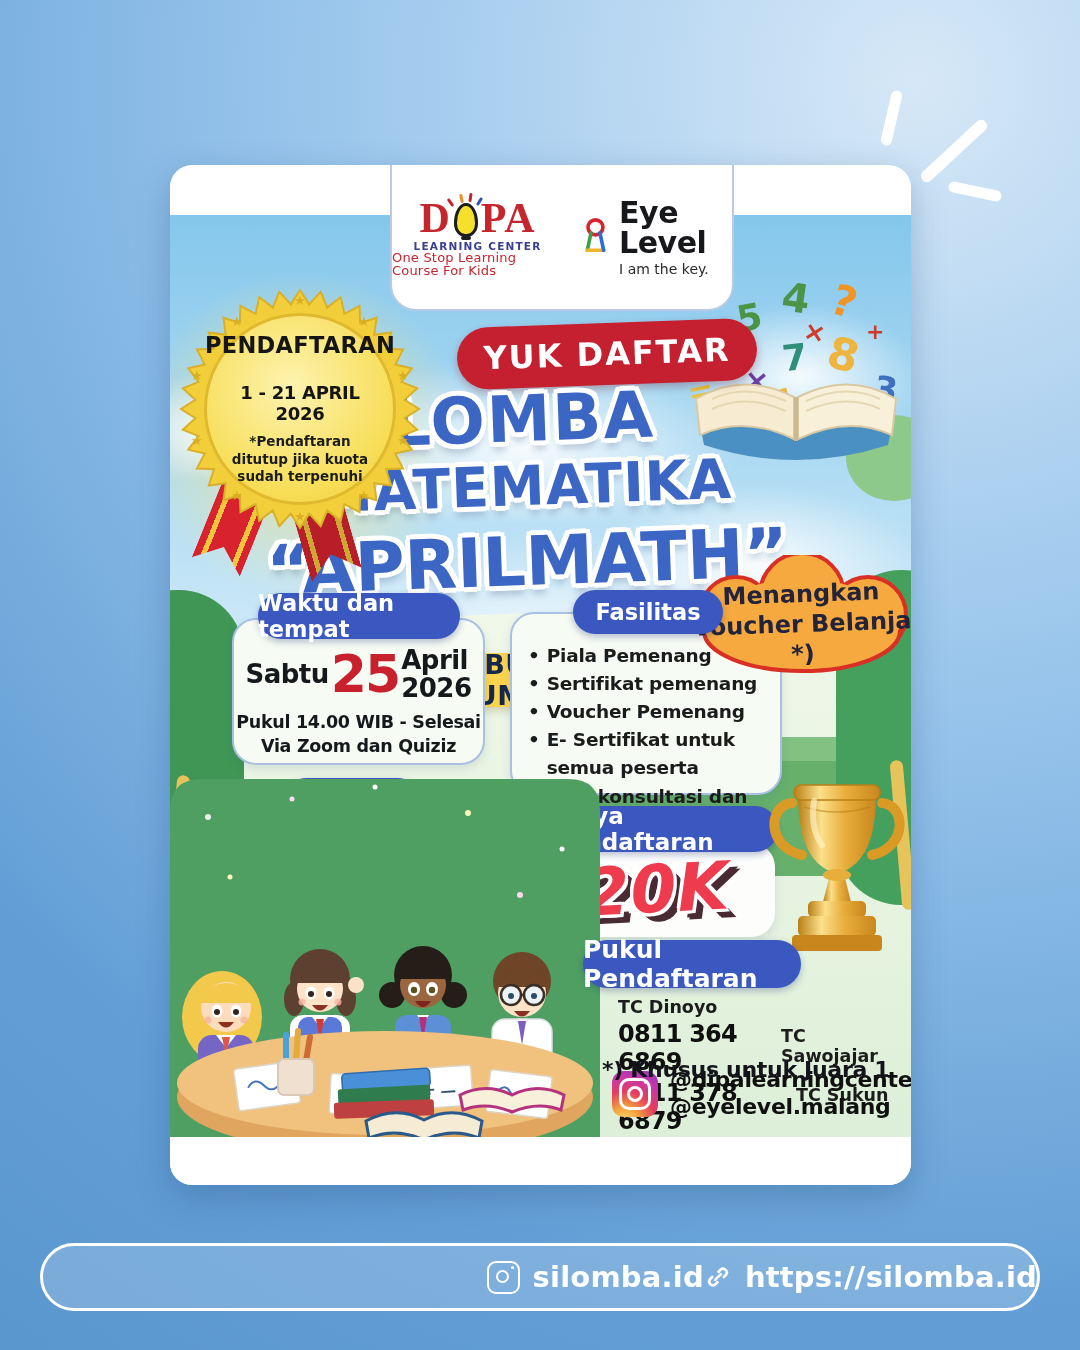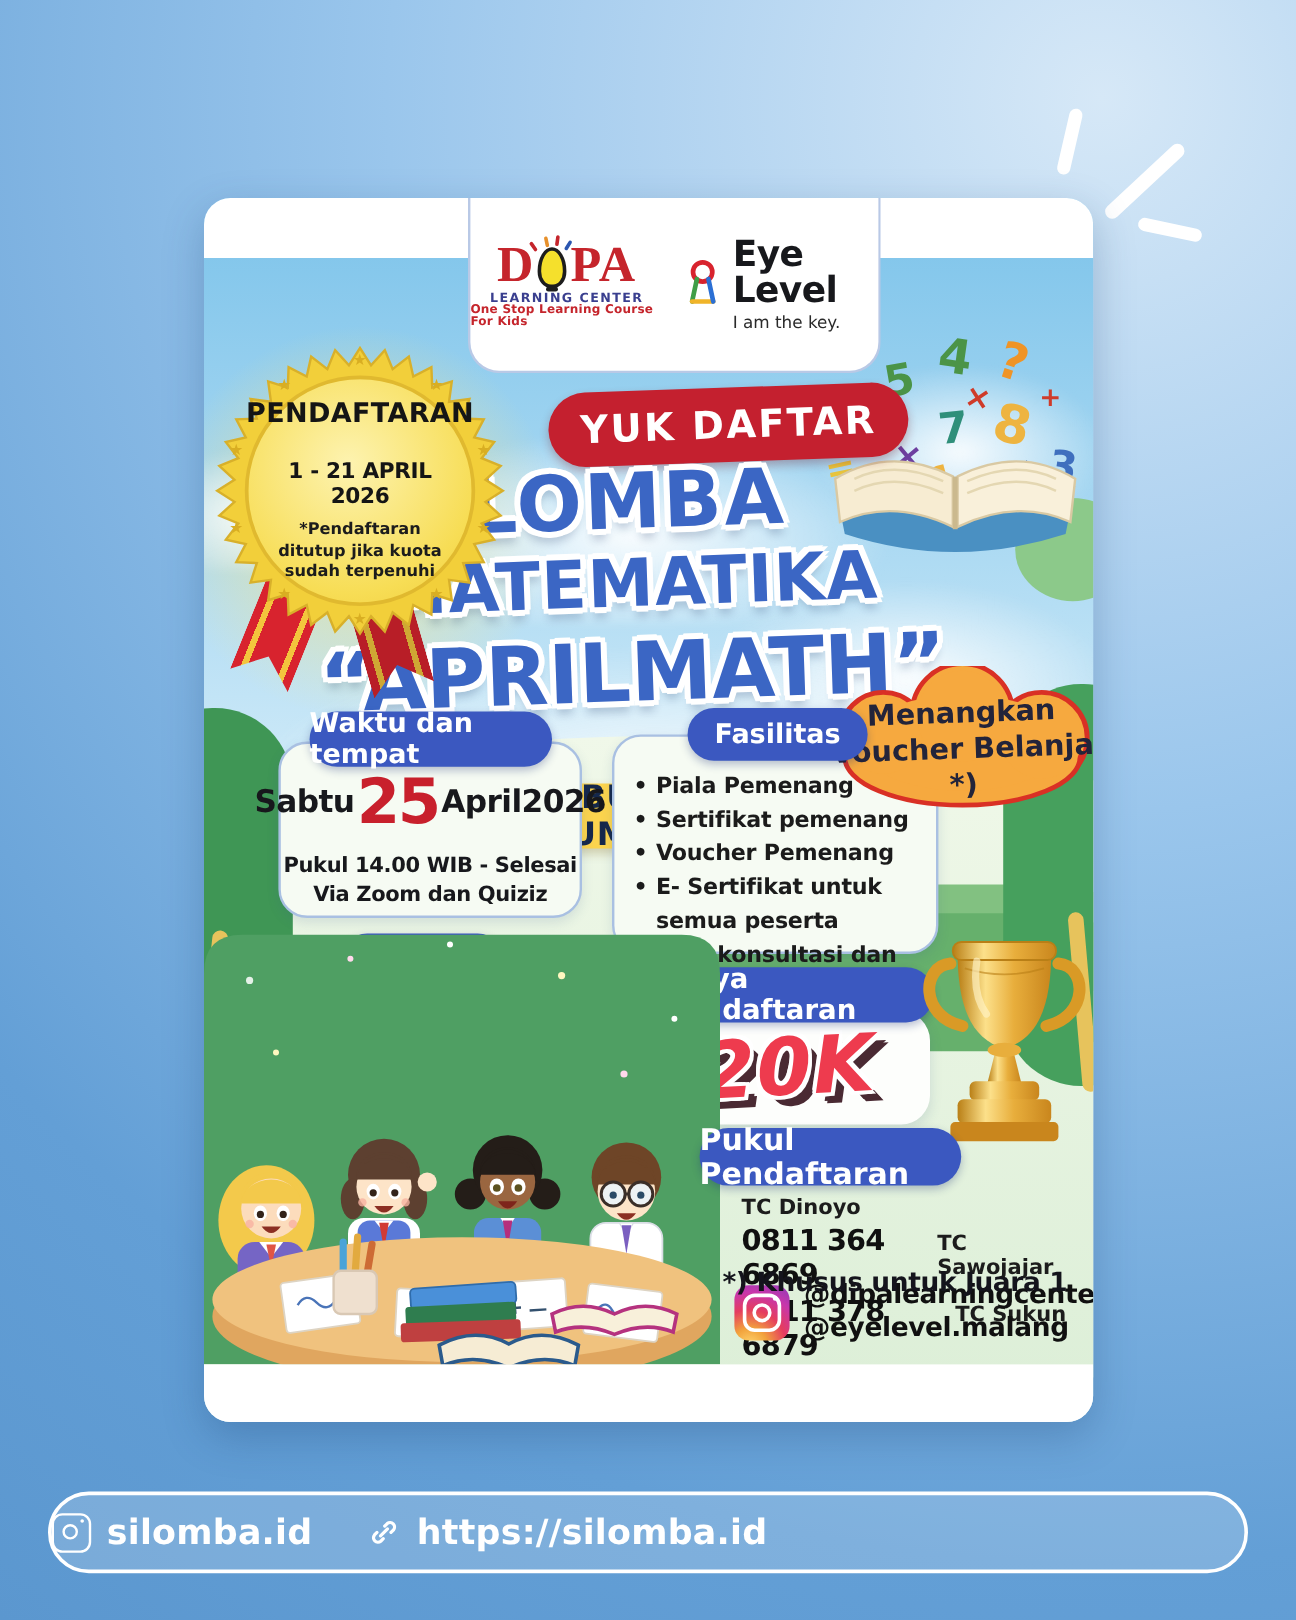--- a/index.html
+++ b/index.html
@@ -53,21 +53,21 @@
   .dipa-letter{font-family:"Liberation Serif",serif;font-weight:700;font-size:42px;color:#c5252c;letter-spacing:1px;}
   .bulb{position:relative;width:24px;height:34px;background:#f5e02c;border:3px solid #1d1d1d;
         border-radius:50% 50% 46% 46% / 58% 58% 40% 40%;box-sizing:border-box;margin:0 1px 2px 1px;}
   .bulb::after{content:"";position:absolute;left:4px;bottom:-6px;width:10px;height:4px;background:#1d1d1d;border-radius:2px;}
   .ray{position:absolute;width:3px;height:9px;border-radius:2px;}
   .ray1{left:-8px;top:-8px;background:#c5252c;transform:rotate(-35deg);}
   .ray2{left:3px;top:-12px;background:#e7902b;transform:rotate(-12deg);}
   .ray3{left:12px;top:-13px;background:#c5252c;transform:rotate(8deg);}
   .ray4{left:21px;top:-9px;background:#2b56b0;transform:rotate(32deg);}
   .dipa-sub{font-size:10.5px;font-weight:700;color:#3a3f8f;letter-spacing:1.2px;margin-top:2px;}
-  .dipa-tag{font-size:10px;font-weight:700;color:#c5252c;margin-top:0;letter-spacing:.2px;}
+  .dipa-tag{font-size:13px;font-weight:400;color:#c5252c;margin-top:0;letter-spacing:.2px;}
   .eyelevel{display:flex;align-items:center;gap:9px;}
   .el-name{font-size:30px;font-weight:800;color:#17181c;letter-spacing:-.5px;line-height:1;}
   .el-tag{font-size:14px;color:#2a2a2a;margin-top:3px;}
 
   
   .badge{left:8px;top:122px;width:244px;height:244px;z-index:8;}
   .badge svg{position:absolute;left:0;top:0;}
   .badge-inner{position:absolute;left:26px;top:26px;right:26px;bottom:26px;border-radius:50%;
                background:radial-gradient(circle at 45% 38%,#fdf3b0,#f7dd55 70%,#f0cc3a 100%);
                border:3px solid #e0b92f;display:flex;flex-direction:column;align-items:center;justify-content:center;
@@ -127,21 +127,21 @@
         font-weight:800;z-index:7;box-shadow:0 3px 7px rgba(25,45,115,.3);}
   .panel{background:#f6fbf3;border:2.5px solid #a9c0e2;border-radius:24px;box-sizing:border-box;z-index:6;
          box-shadow:0 4px 10px rgba(60,90,140,.14);}
 
   
   .sched-pill{left:88px;top:428px;width:202px;height:46px;font-size:22.5px;}
   .sched-card{left:62px;top:453px;width:253px;height:147px;}
   .sched-row{position:absolute;left:0;top:26px;width:100%;display:flex;align-items:center;justify-content:center;color:#17181c;}
   .sched-day{font-size:26px;font-weight:800;letter-spacing:-.5px;}
   .sched-date{font-size:52px;font-weight:800;color:#c8202c;line-height:.9;margin:0 2px;letter-spacing:-2px;}
-  .sched-my{display:flex;flex-direction:row;line-height:1.08;}
+  .sched-my{display:flex;flex-direction:column;line-height:1.08;}
   .sched-month,.sched-year{font-size:26px;font-weight:700;color:#17181c;letter-spacing:-.5px;}
   .sched-time{position:absolute;left:0;top:92px;width:100%;text-align:center;font-size:17.5px;font-weight:800;color:#17181c;letter-spacing:-.3px;}
   .sched-via{position:absolute;left:0;top:116px;width:100%;text-align:center;font-size:17.5px;font-weight:800;color:#17181c;letter-spacing:-.3px;}
 
   
   .fac-pill{left:403px;top:425px;width:150px;height:44px;font-size:22.5px;}
   .fac-card{left:340px;top:447px;width:272px;height:183px;padding:28px 12px 8px 16px;}
   .fac-item{display:flex;font-size:18.5px;font-weight:700;color:#1b1b1b;line-height:1.52;letter-spacing:-.2px;}
   .fac-item .b{margin-right:7px;}
 
@@ -173,21 +173,21 @@
   .ig-handles{line-height:1.22;}
   .ig-handles div{font-size:22px;font-weight:800;color:#101010;letter-spacing:-.3px;}
   .footnote{left:432px;top:892px;width:300px;font-size:22px;font-weight:700;color:#14141c;z-index:8;letter-spacing:-.3px;}
 
   
   .trophy{left:592px;top:598px;width:150px;height:205px;z-index:7;}
   .kids{left:0px;top:600px;width:430px;height:372px;z-index:7;}
 
   
   .bottom-bar{position:absolute;left:40px;top:1243px;width:1000px;height:68px;border:3px solid #fff;border-radius:37px;
-      background:rgba(255,255,255,.18);display:flex;align-items:center;justify-content:flex-start;gap:46px;box-sizing:border-box;}
+      background:rgba(255,255,255,.18);display:flex;align-items:center;justify-content:flex-end;box-sizing:border-box;}
   .bar-item{display:flex;align-items:center;gap:13px;color:#fff;font-size:29px;font-weight:700;letter-spacing:.2px;}
   .ig-outline{position:relative;width:29px;height:29px;border:2.5px solid #fff;border-radius:9px;display:inline-block;}
   .ig-outline::before{content:"";position:absolute;left:7px;top:7px;width:9px;height:9px;border:2.5px solid #fff;border-radius:50%;}
   .ig-outline::after{content:"";position:absolute;right:4px;top:3.5px;width:3px;height:3px;background:#fff;border-radius:50%;}
 </style>
 </head>
 <body>
 
 <div id="stage">
 

